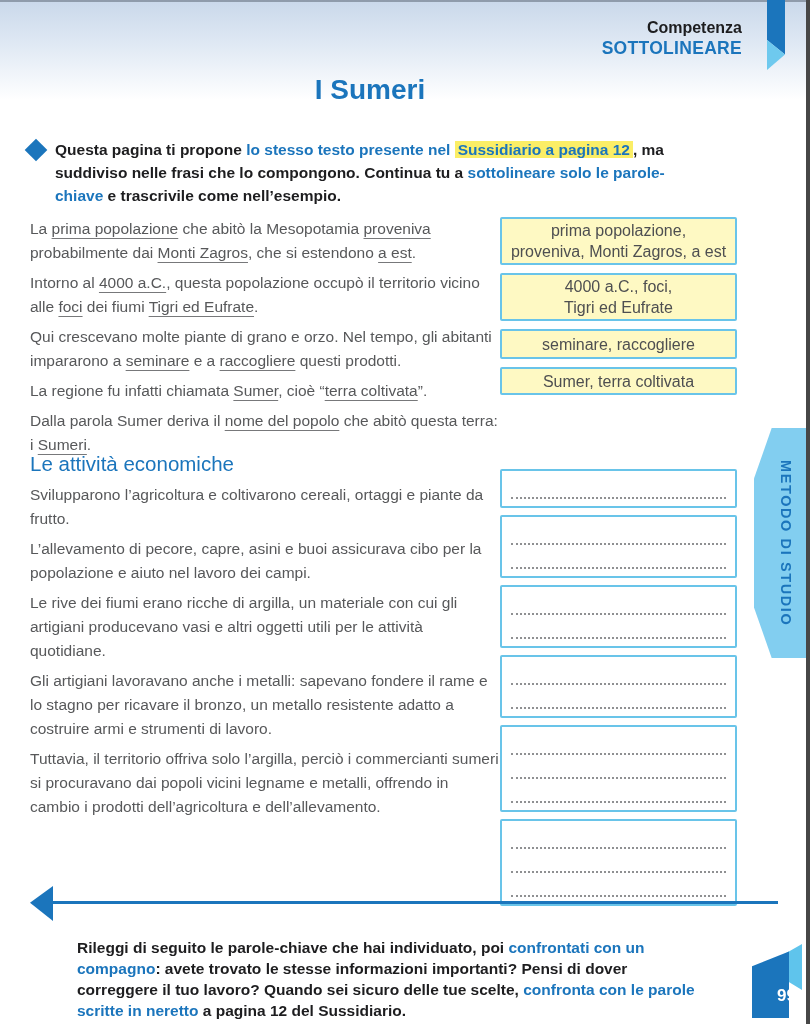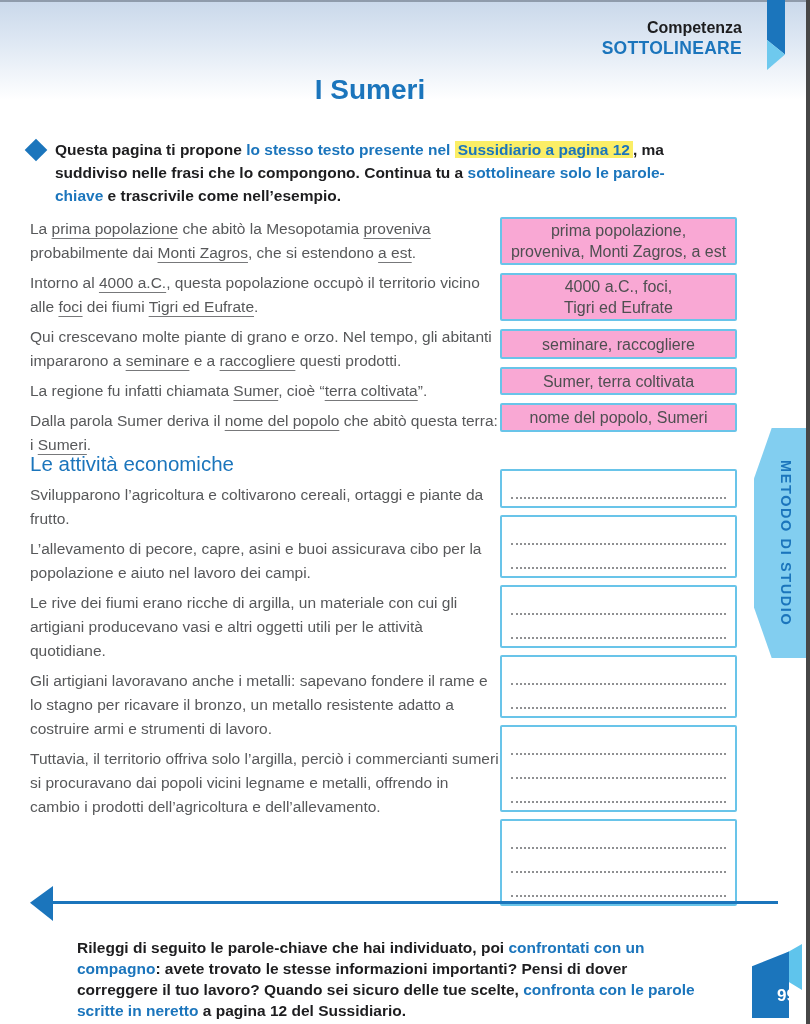--- a/index.html
+++ b/index.html
@@ -37,21 +37,21 @@
   
   .seg-u{text-decoration:underline;text-decoration-thickness:1px;text-underline-offset:3.5px;text-decoration-color:#77787a;margin-top:39px;}
   .seg-b{color:var(--brand);font-weight:700;}
   .seg-hl{color:var(--brand);font-weight:700;background:var(--hl);padding:0 3px;}
 
   
   .bodypara{font-size:15.5px;line-height:24px;color:var(--tgray);margin-bottom:6px;}
 
   .sec1-left{position:absolute;top:217px;left:30px;width:472px;}
   .sec1-right{position:absolute;top:217px;left:500px;width:237px;display:flex;flex-direction:column;gap:8px;}
-  .kbox{border:2px solid var(--sky);border-radius:2px;background:#f9a8d4;display:flex;align-items:center;justify-content:center;
+  .kbox{border:2px solid var(--sky);border-radius:2px;background:#fef9c3;display:flex;align-items:center;justify-content:center;
     text-align:center;font-size:16px;line-height:21px;color:#4e4f51;white-space:pre-line;padding:1px 4px;}
 
   .econ-heading{position:absolute;top:452px;left:30px;font-size:20.5px;font-weight:400;color:var(--brand);}
   .econ-left{position:absolute;top:483px;left:30px;width:472px;}
   .econ-right{position:absolute;top:469px;left:500px;width:237px;display:flex;flex-direction:column;gap:7px;}
   .ebox{border:2px solid var(--sky);border-radius:2px;background:#fff;display:flex;flex-direction:column;
     justify-content:flex-end;padding:4px 9px 7px;}
   .dotline{height:0;border-bottom:2px dotted #8f9092;margin-top:22px;}
 
   
@@ -107,21 +107,20 @@
     <p class="bodypara"><span>La regione fu infatti chiamata </span><span class="seg-u">Sumer</span><span>, cioè “</span><span class="seg-u">terra coltivata</span><span>”.</span></p>
     <p class="bodypara"><span>Dalla parola Sumer deriva il </span><span class="seg-u">nome del popolo</span><span> che abitò questa terra: i </span><span class="seg-u">Sumeri</span><span>.</span></p>
   </div>
   <div class="sec1-right">
     <div class="kbox" style="min-height:48px">prima popolazione,
 proveniva, Monti Zagros, a est</div>
     <div class="kbox" style="min-height:47px">4000 a.C., foci,
 Tigri ed Eufrate</div>
     <div class="kbox" style="min-height:30px">seminare, raccogliere</div>
     <div class="kbox" style="min-height:28px">Sumer, terra coltivata</div>
-    <div class="kbox" style="min-height:29px">nome del popolo, Sumeri</div>
   </div>
 
   <h2 class="econ-heading">Le attività economiche</h2>
   <div class="econ-left">
     <p class="bodypara">Svilupparono l’agricoltura e coltivarono cereali, ortaggi e piante da frutto.</p>
     <p class="bodypara">L’allevamento di pecore, capre, asini e buoi assicurava cibo per la popolazione e aiuto nel lavoro dei campi.</p>
     <p class="bodypara">Le rive dei fiumi erano ricche di argilla, un materiale con cui gli artigiani producevano vasi e altri oggetti utili per le attività quotidiane.</p>
     <p class="bodypara">Gli artigiani lavoravano anche i metalli: sapevano fondere il rame e lo stagno per ricavare il bronzo, un metallo resistente adatto a costruire armi e strumenti di lavoro.</p>
     <p class="bodypara">Tuttavia, il territorio offriva solo l’argilla, perciò i commercianti sumeri si procuravano dai popoli vicini legname e metalli, offrendo in cambio i prodotti dell’agricoltura e dell’allevamento.</p>
   </div>

